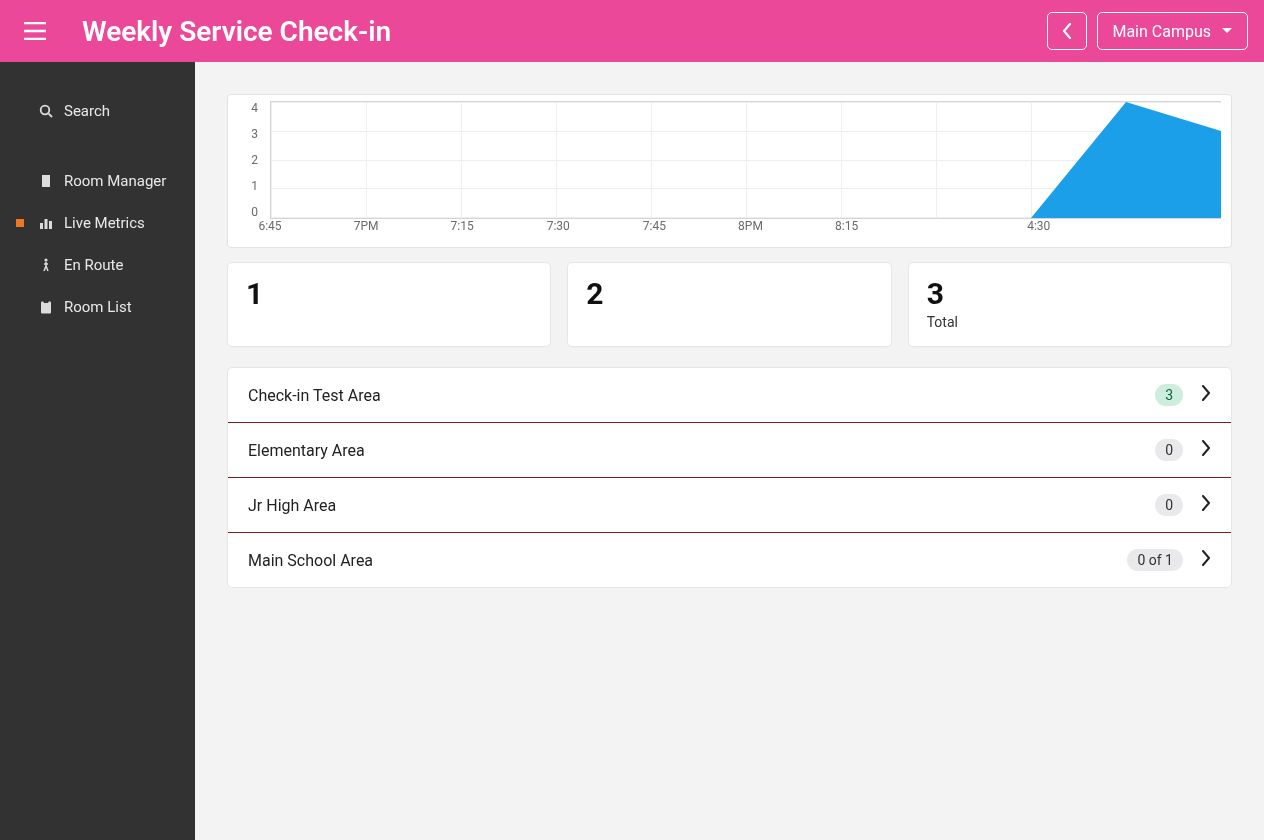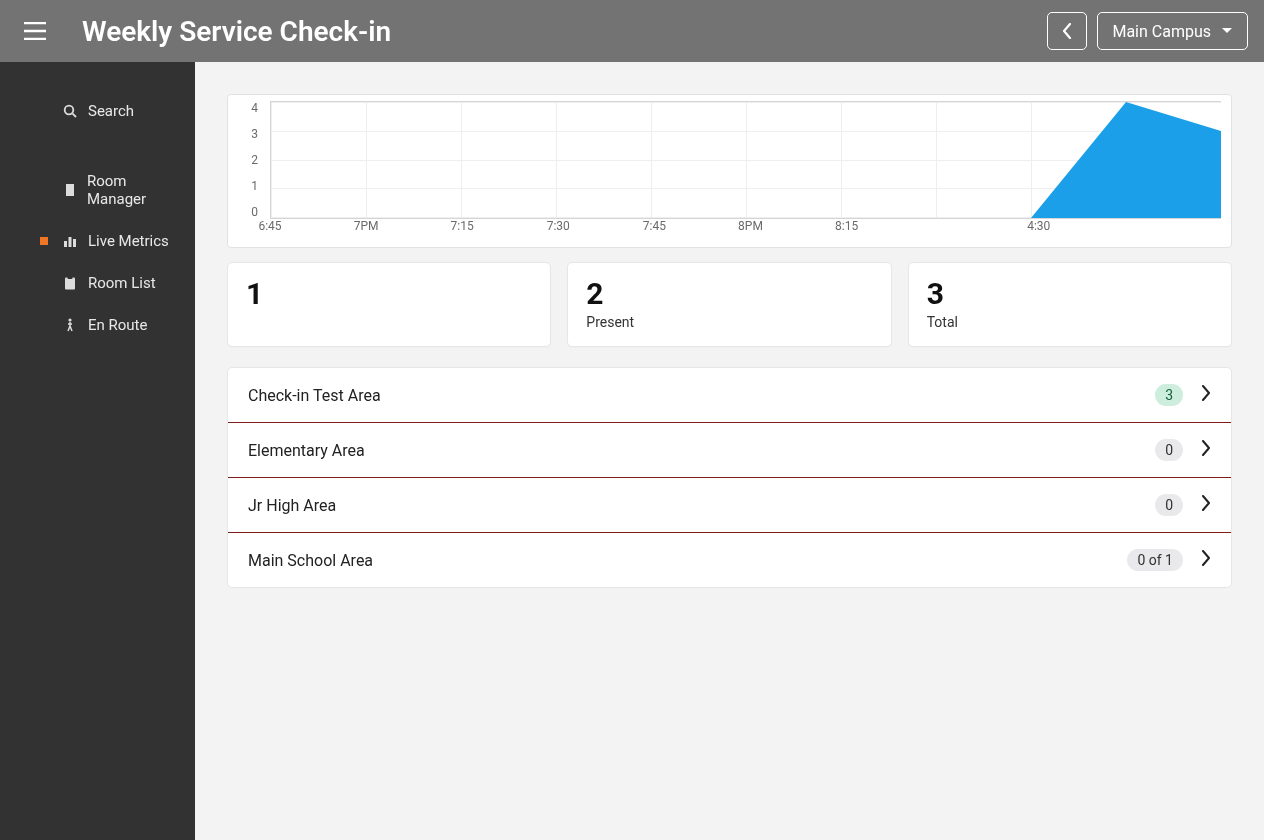--- a/index.html
+++ b/index.html
@@ -1,18 +1,18 @@
 <!DOCTYPE html>
 <html><head>
 <meta charset="utf-8">
 <style>
   * { box-sizing: border-box; margin: 0; padding: 0; }
   html, body { width: 1264px; height: 840px; font-family: -apple-system, BlinkMacSystemFont, "Segoe UI", Roboto, sans-serif; background: #f3f3f3; overflow: hidden; }
   .header {
-    background: #737373;
+    background: #ec4899;
     height: 62px;
     display: flex;
     align-items: center;
     padding: 0 16px 0 20px;
     color: #fff;
   }
   .menu-btn { width: 30px; display: flex; align-items: center; justify-content: center; cursor: pointer; margin-right: 32px; }
   .page-title { font-size: 28px; font-weight: 600; flex: 1; }
   .back-btn {
     border: 1.5px solid #fff;
@@ -30,21 +30,21 @@
     cursor: pointer; font-size: 16px; color: #fff;
   }
   .body { display: flex; height: calc(840px - 62px); }
   .sidebar {
     width: 195px;
     background: #323232;
     color: #dcdcdc;
     display: flex; flex-direction: column;
     font-size: 15px;
   }
-  .sidebar-upper { flex: 1; padding-top: 28px; padding-left: 24px; }
+  .sidebar-upper { flex: 1; padding-top: 28px; }
   .sidebar-item {
     display: flex; align-items: center; gap: 10px;
     padding: 12px 12px 12px 38px;
     cursor: pointer; position: relative;
     color: #e8e8e8;
   }
   .sidebar-search { margin-bottom: 28px; }
   .sidebar-item.active::before {
     content: ""; position: absolute; left: 16px; top: 50%; transform: translateY(-50%);
     width: 8px; height: 8px; background: #ee7625;
@@ -136,35 +136,35 @@
               <rect x="5.5" y="3" width="3" height="10" fill="#dcdcdc"></rect>
               <rect x="10" y="5" width="3" height="8" fill="#dcdcdc"></rect>
             </svg>
         </span>
         <span>Live Metrics</span>
       </div>
 
       <div class="sidebar-item">
         <span class="sidebar-icon">
           <svg width="14" height="14" viewBox="0 0 14 14">
+              <circle cx="7" cy="2" r="1.6" fill="#dcdcdc"></circle>
+              <path d="M7 4v4l-2 5M7 8l2 5M5 6h4" stroke="#dcdcdc" stroke-width="1.5" fill="none"></path>
+            </svg>
+        </span>
+        <span>En Route</span>
+      </div>
+
+      <div class="sidebar-item">
+        <span class="sidebar-icon">
+          <svg width="14" height="14" viewBox="0 0 14 14">
               <rect x="2" y="1.5" width="10" height="12" rx="1" fill="#dcdcdc"></rect>
               <rect x="4.5" y="0" width="5" height="3" rx="1" fill="#323232"></rect>
             </svg>
         </span>
         <span>Room List</span>
-      </div>
-
-      <div class="sidebar-item">
-        <span class="sidebar-icon">
-          <svg width="14" height="14" viewBox="0 0 14 14">
-              <circle cx="7" cy="2" r="1.6" fill="#dcdcdc"></circle>
-              <path d="M7 4v4l-2 5M7 8l2 5M5 6h4" stroke="#dcdcdc" stroke-width="1.5" fill="none"></path>
-            </svg>
-        </span>
-        <span>En Route</span>
       </div>
     </div>
 
   </div>
 
   <div class="main">
 
     <div class="chart-wrap">
       <div class="chart-plot">
         <div class="y-labels">
@@ -231,21 +231,20 @@
           </div>
       </div>
     </div>
 
     <div class="stats-row">
       <div class="stat-card">
         <div class="stat-val">1</div>
       </div>
       <div class="stat-card">
         <div class="stat-val">2</div>
-        <div class="stat-lbl">Present</div>
       </div>
       <div class="stat-card">
         <div class="stat-val">3</div>
         <div class="stat-lbl">Total</div>
       </div>
     </div>
 
     <div class="areas-list">
         <div class="area-row">
           <div class="area-name">Check-in Test Area</div>

